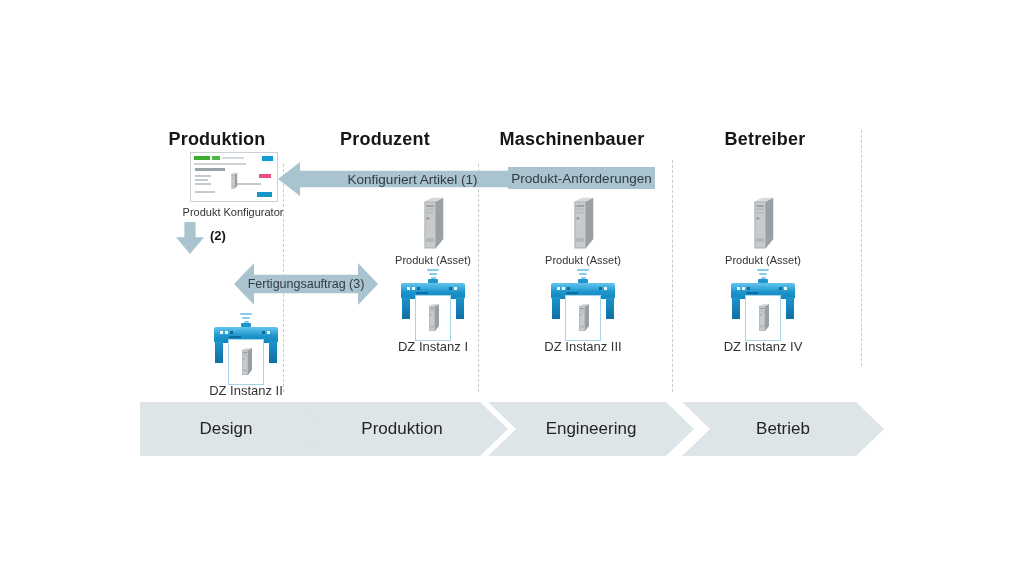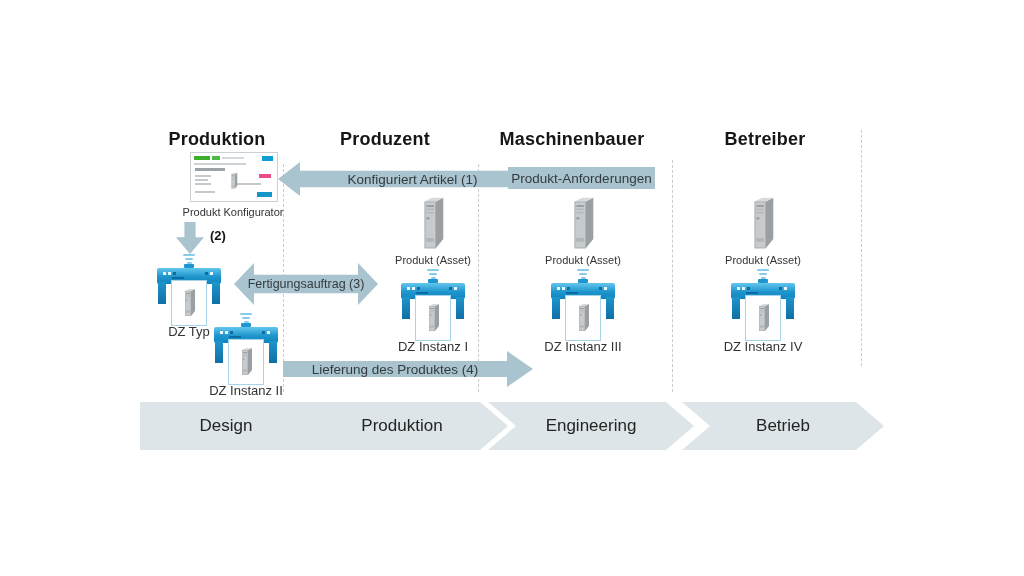--- a/index.html
+++ b/index.html
@@ -98,21 +98,21 @@
   .pk .l2{left:4px;top:26px;width:13px;height:2px;background:#c4cacd;}
   .pk .l3{left:4px;top:30px;width:16px;height:2px;background:#c4cacd;}
   .pk .l4{left:4px;top:38px;width:20px;height:2px;background:#c4cacd;}
   .pk .pink{right:6px;top:21px;width:12px;height:4px;background:#e84d8a;}
   .pk .line2{left:46px;top:30px;width:24px;height:2px;background:#c4cacd;}
   .pk .blue{right:5px;bottom:4px;width:15px;height:5px;background:#1596c8;}
   .pk .dev{left:38px;top:18px;}
 
   
   .phase{
-    position:absolute;top:402px;height:48px;
+    position:absolute;top:402px;height:54px;
     background:var(--phase,#dee5e9);
     display:flex;align-items:center;justify-content:center;
     font-size:17px;color:var(--phase-text,#242424);white-space:nowrap;
   }
   .phase-first{clip-path:polygon(0 0,calc(100% - 28px) 0,100% 50%,calc(100% - 28px) 100%,0 100%);padding-right:20px;}
   .phase-mid{clip-path:polygon(0 0,calc(100% - 28px) 0,100% 50%,calc(100% - 28px) 100%,0 100%,28px 50%);}
 </style>
 </head>
 <body>
 
@@ -164,56 +164,36 @@
 
   <div class="flow flow-left" style="left:278px;top:162px;width:225px;height:34px">Konfiguriert Artikel (1)</div>
 
   <div class="flow flow-bar" style="left:508px;top:167px;width:147px;height:22px">Produkt-Anforderungen</div>
 
   <div class="flow-down" style="left:176px;top:222px;width:28px;height:32px"></div>
   <div class="step-num" style="left:210px;top:228px">(2)</div>
 
   <div class="flow flow-both" style="left:234px;top:263px;width:144px;height:42px;font-size:12.5px">Fertigungsauftrag (3)</div>
 
-  <div class="flow flow-right" style="left:283px;top:351px;width:224px;height:36px">Lieferung des Produktes (4)</div>
 
   <svg class="dev-lg" style="left:433px;top:195px">
       <use href="#sym-device"></use>
     </svg>
   <div class="node-label" style="left:433px;top:254px">Produkt (Asset)</div>
 
   <svg class="dev-lg" style="left:583px;top:195px">
       <use href="#sym-device"></use>
     </svg>
   <div class="node-label" style="left:583px;top:254px">Produkt (Asset)</div>
 
   <svg class="dev-lg" style="left:763px;top:195px">
       <use href="#sym-device"></use>
     </svg>
   <div class="node-label" style="left:763px;top:254px">Produkt (Asset)</div>
 
-  <div class="dz" style="left:157px;top:254px">
-    <div class="dz-sig">
-        <i></i>
-        <i></i>
-        <i></i>
-      </div>
-    <div class="dz-bar">
-        <div class="dz-dots"></div>
-        <div class="dz-dots2"></div>
-      </div>
-    <div class="dz-leg l"></div>
-    <div class="dz-leg r"></div>
-    <div class="dz-box">
-      <svg width="17" height="32">
-          <use href="#sym-device"></use>
-        </svg>
-    </div>
-    <div class="dz-label">DZ Typ</div>
-  </div>
 
   <div class="dz" style="left:214px;top:313px">
     <div class="dz-sig">
         <i></i>
         <i></i>
         <i></i>
       </div>
     <div class="dz-bar">
         <div class="dz-dots"></div>
         <div class="dz-dots2"></div>

